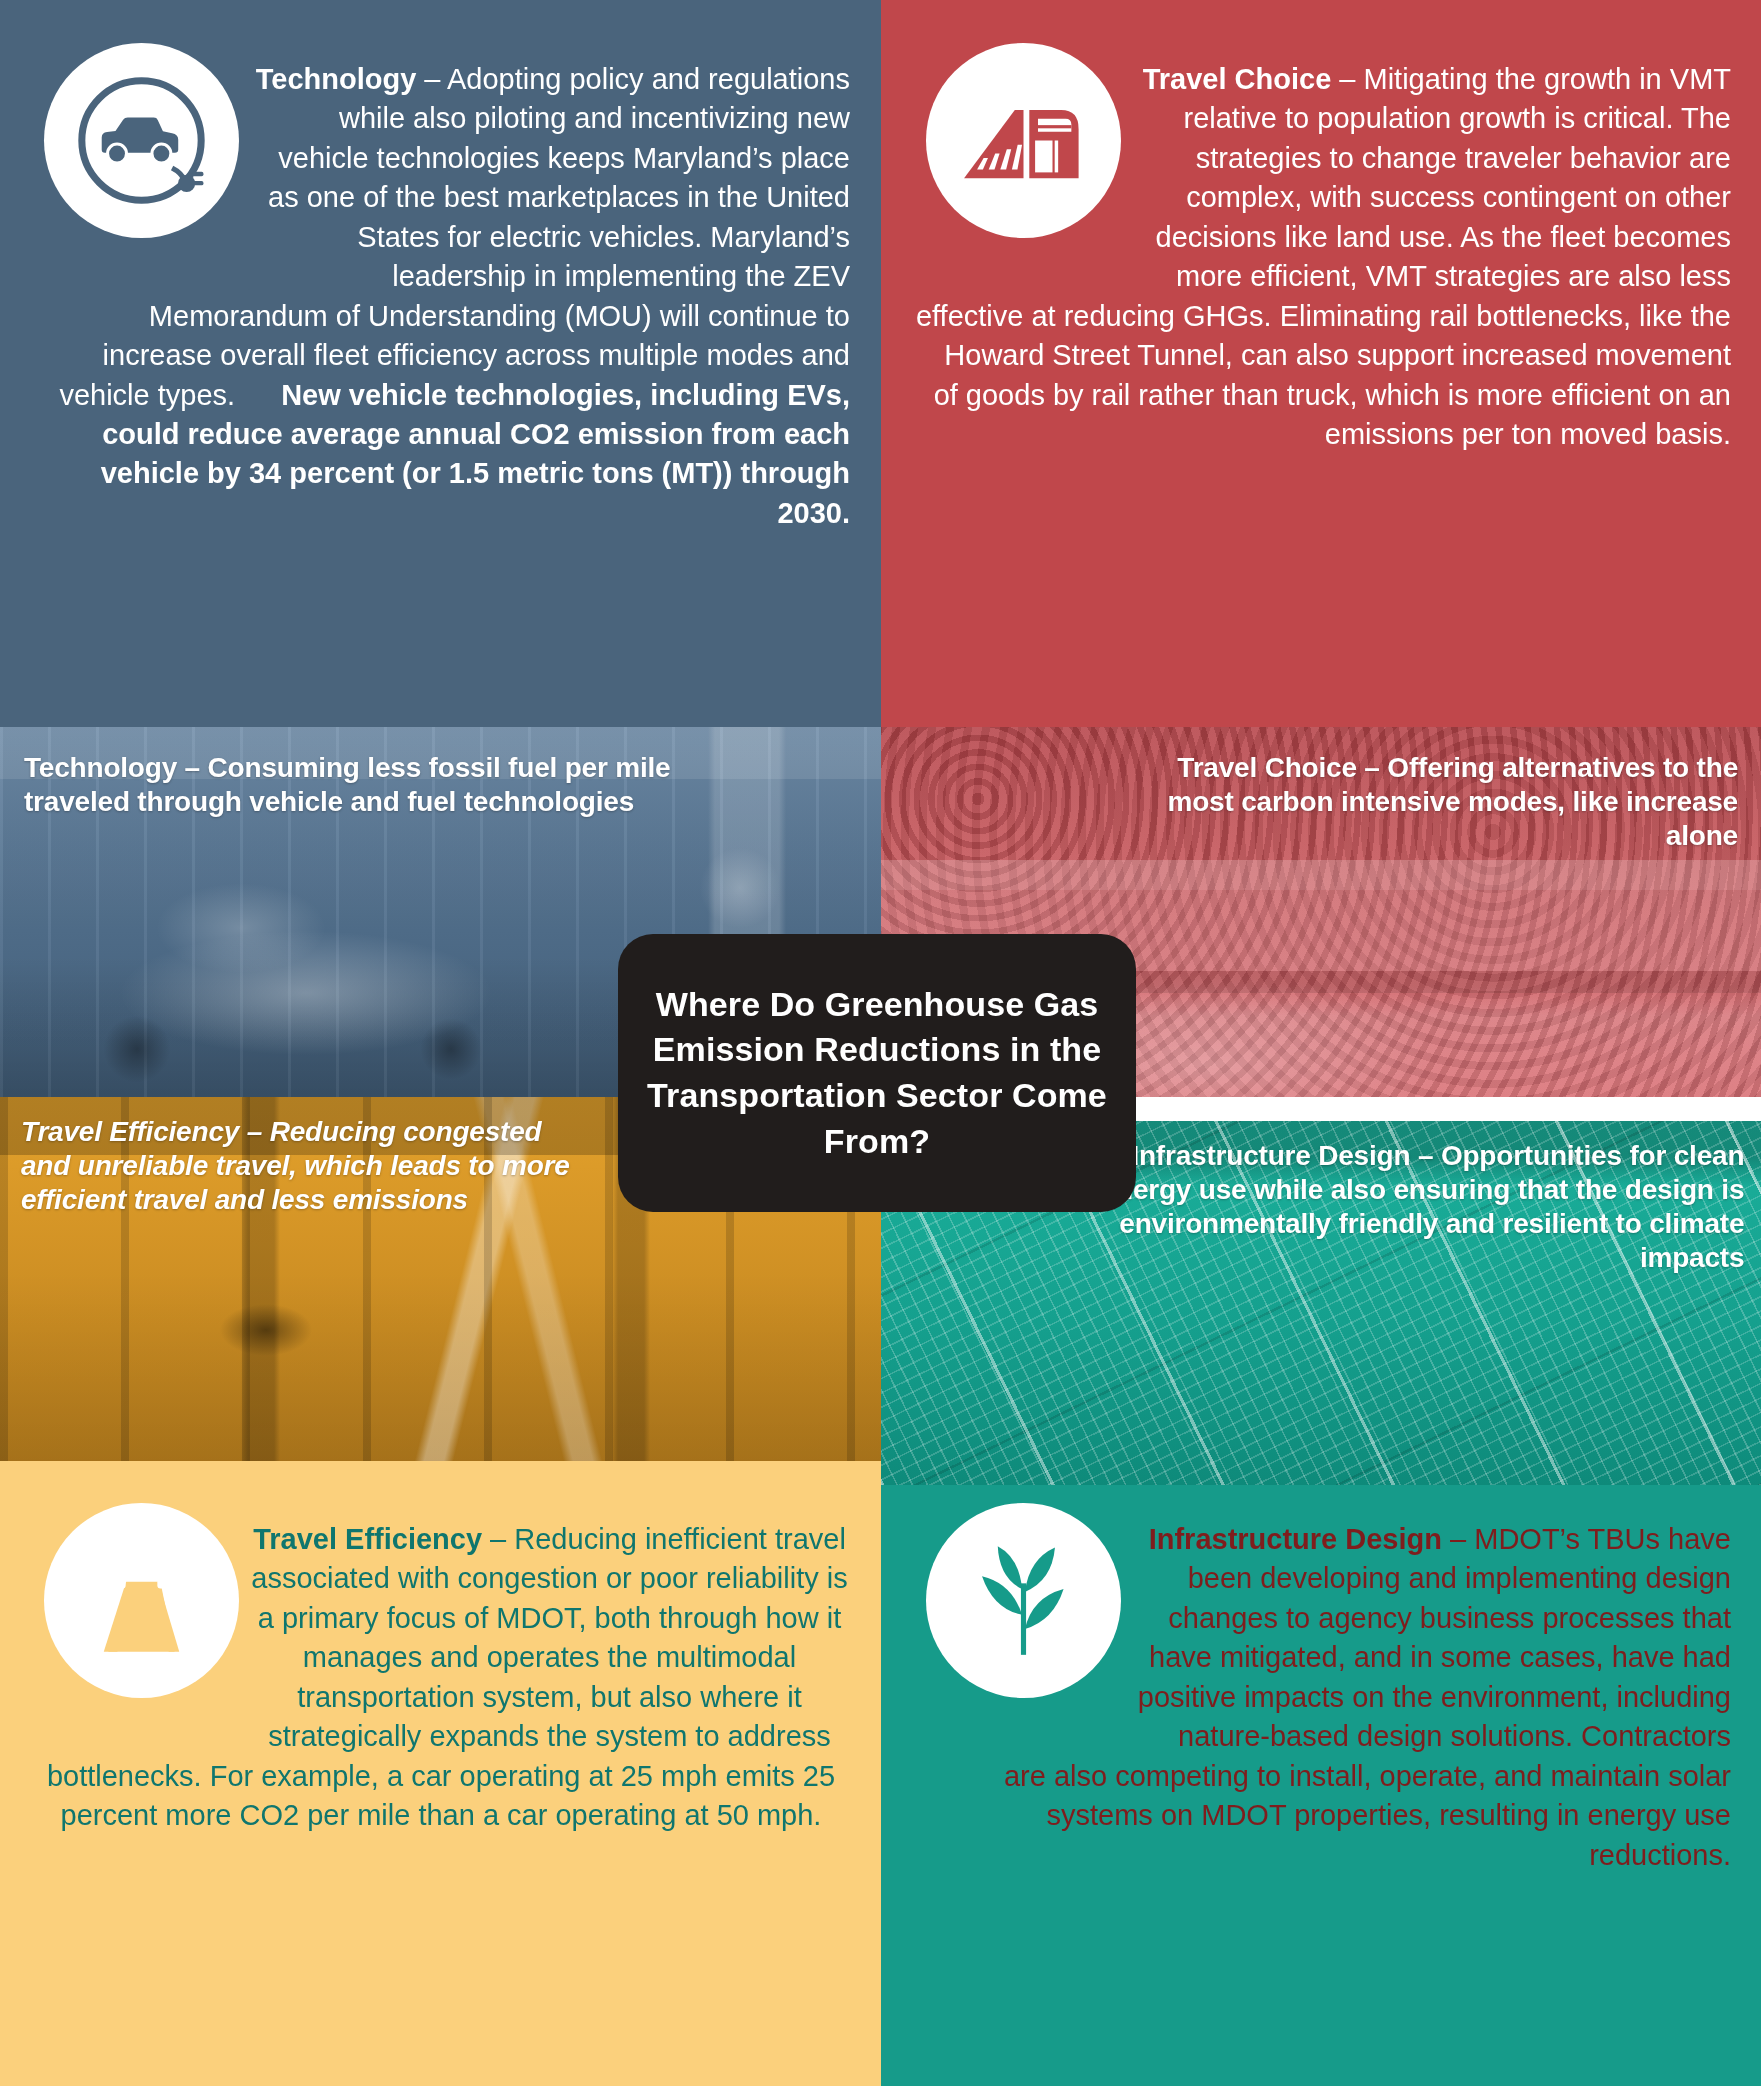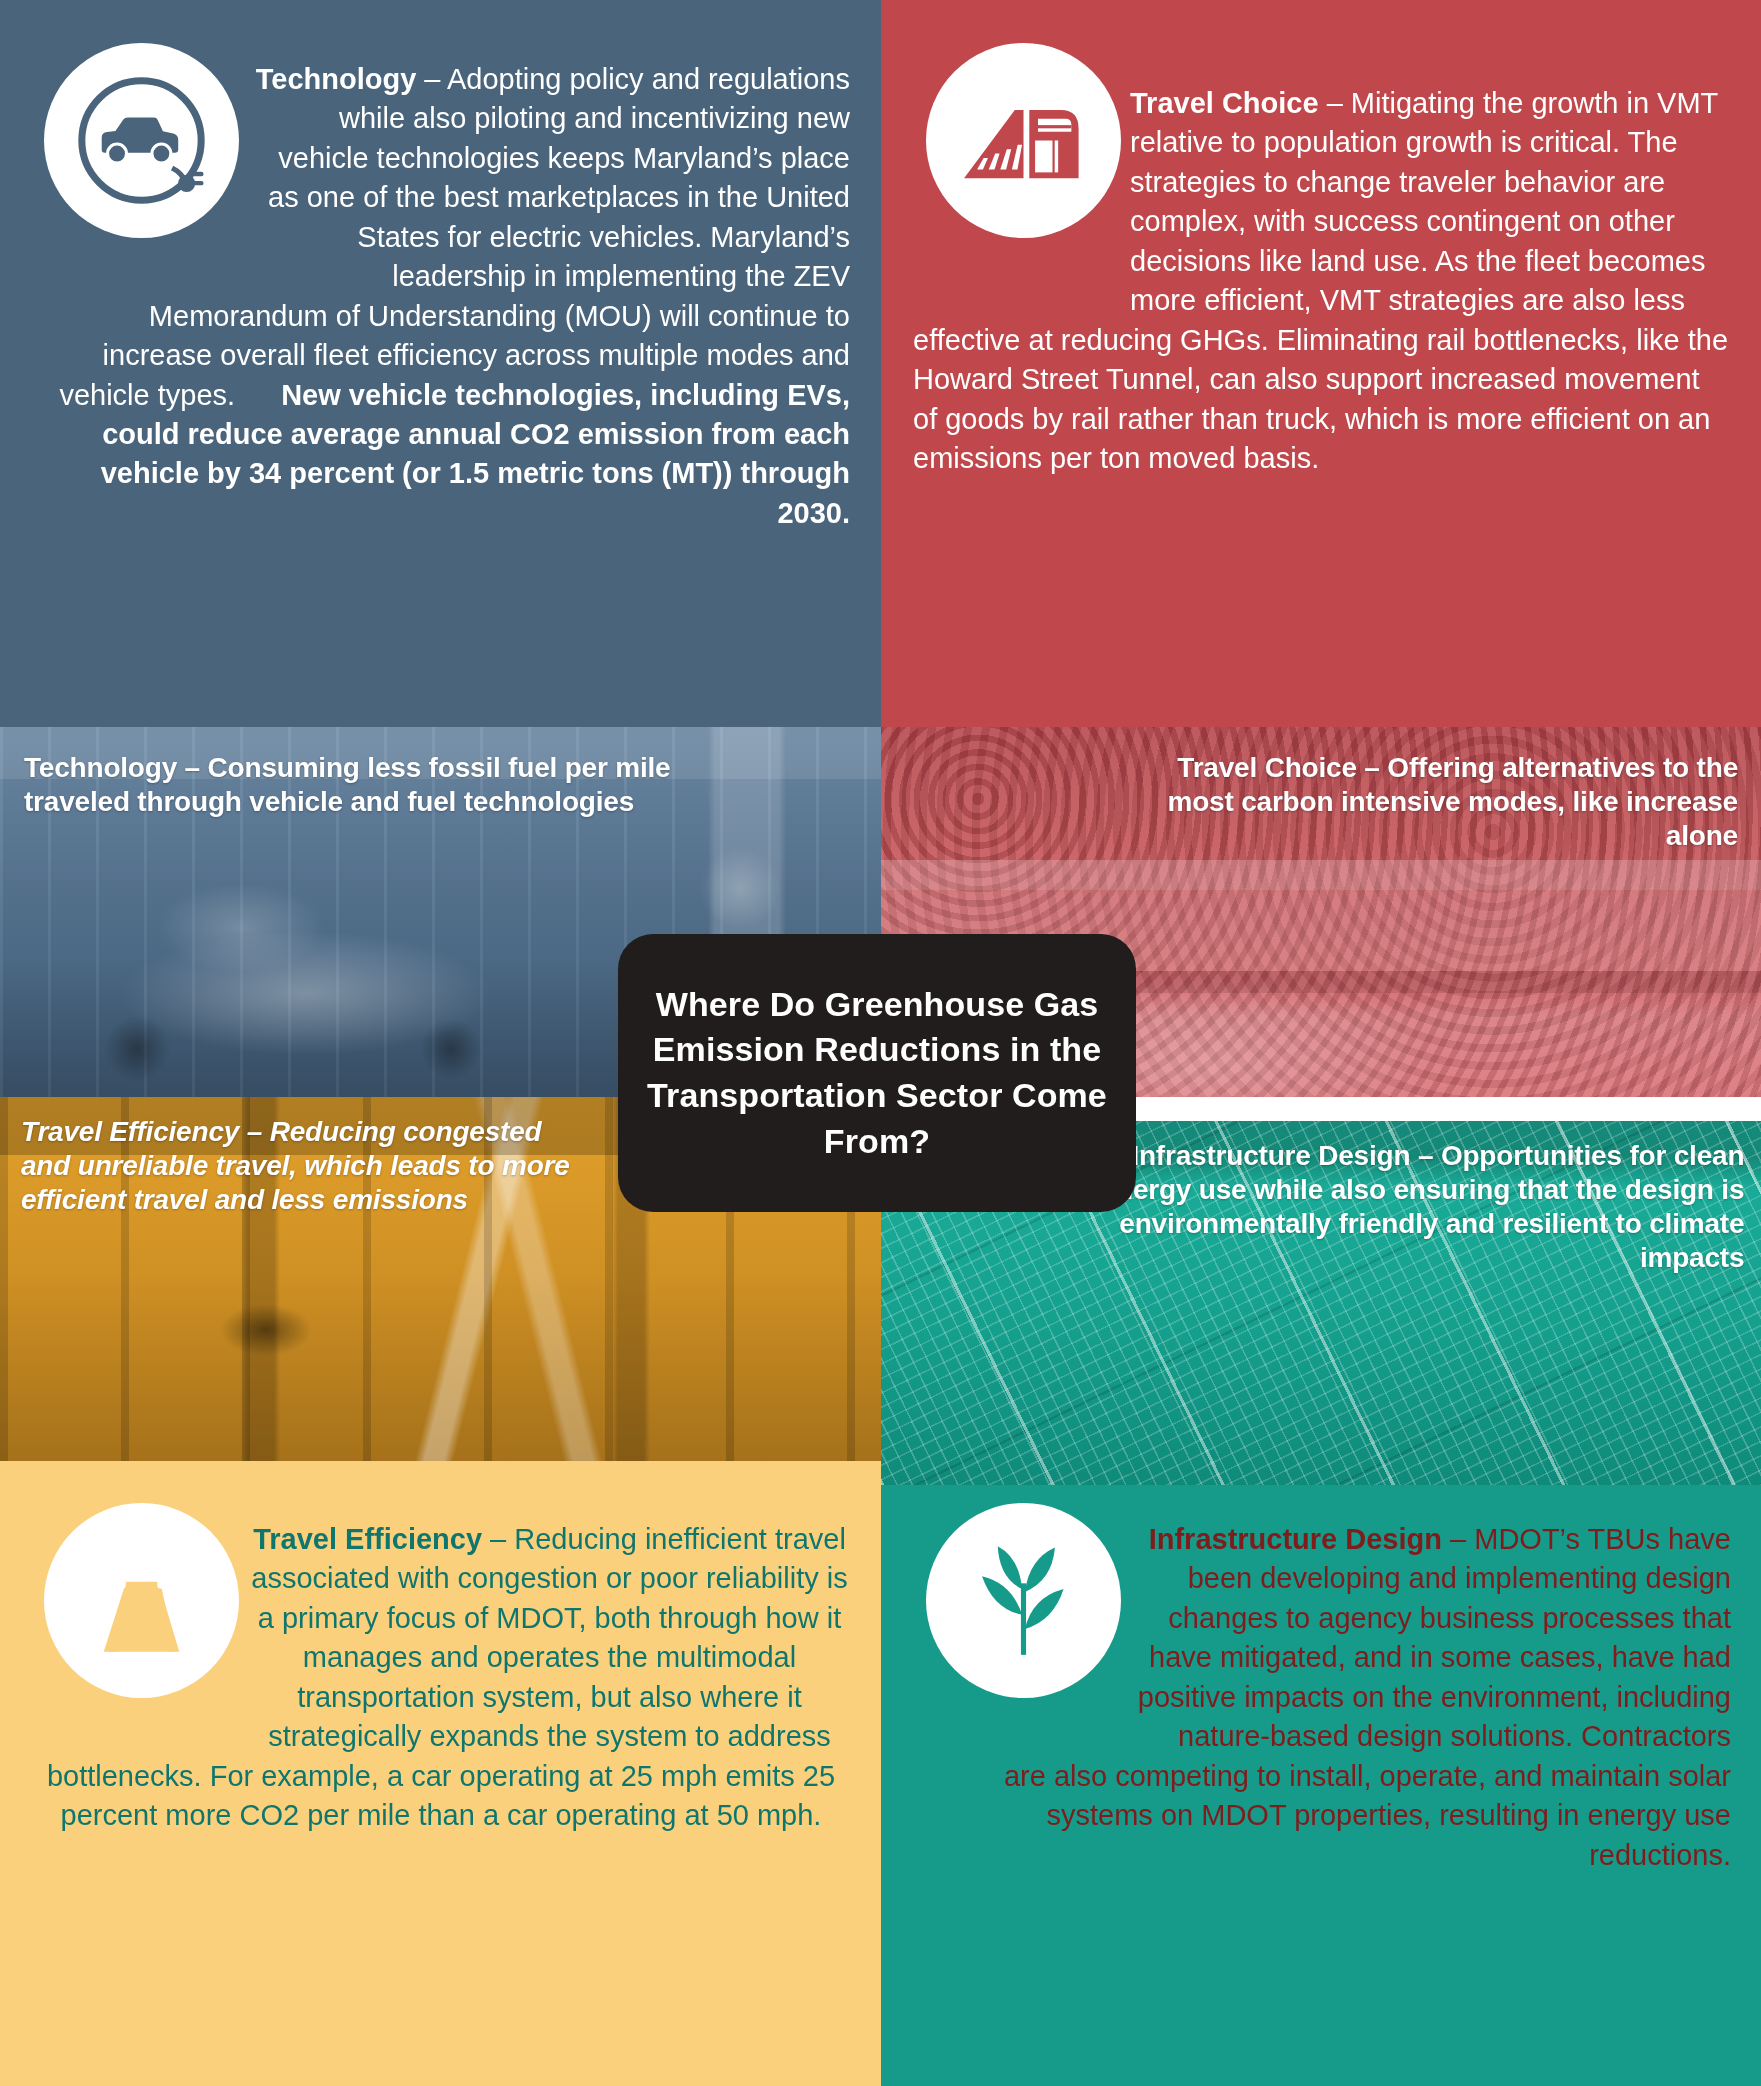--- a/index.html
+++ b/index.html
@@ -156,21 +156,21 @@
   .body-text b { font-weight:700;margin-left:38px; }
   .body-text .lead { font-weight:700; }
 
   
   #text-technology {
     left:32px; top:60px; width:818px;
     color:#ffffff; text-align:right;
   }
   #text-travelchoice {
     left:913px; top:60px; width:818px;
-    color:#ffffff; margin-top:24px;
+    color:#ffffff; text-align:right;
   }
   #text-travelefficiency {
     left:32px; top:1520px; width:818px;
     color:#0f766e; text-align:center;
   }
   #text-infrastructure {
     left:913px; top:1520px; width:818px;
     color:#7f1d1d; text-align:right;
   }
   .float-box { float:left; width:221px; height:233px; }

